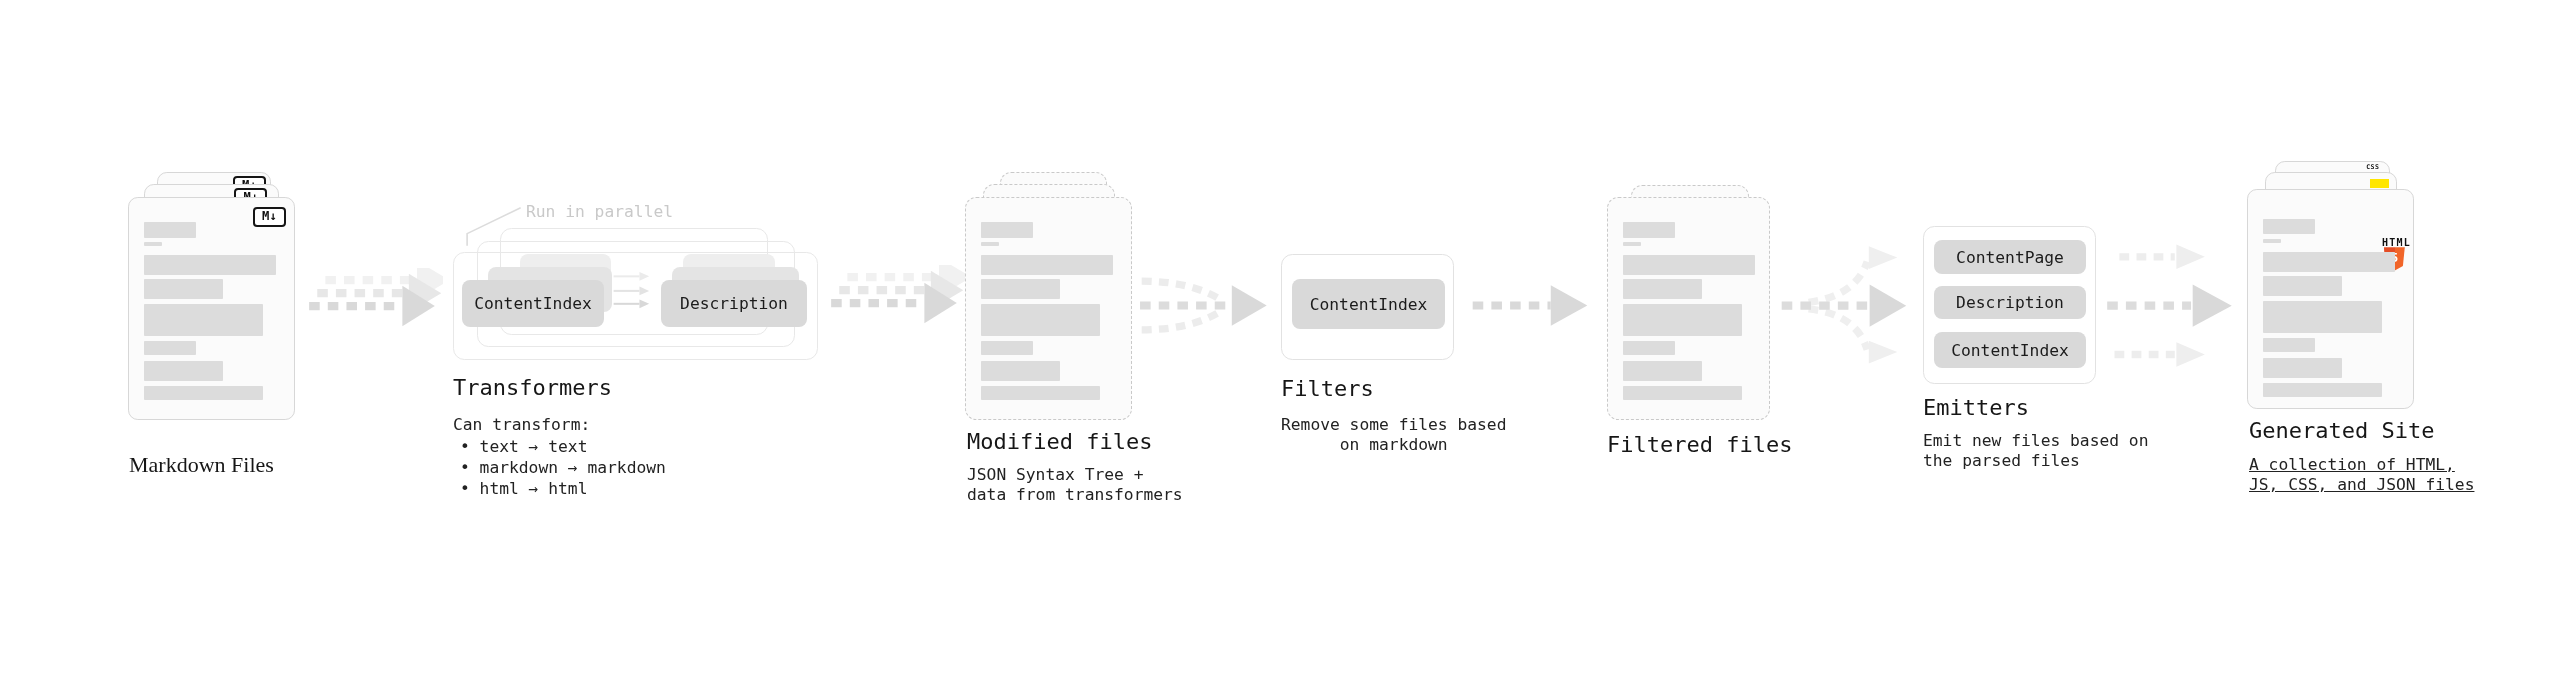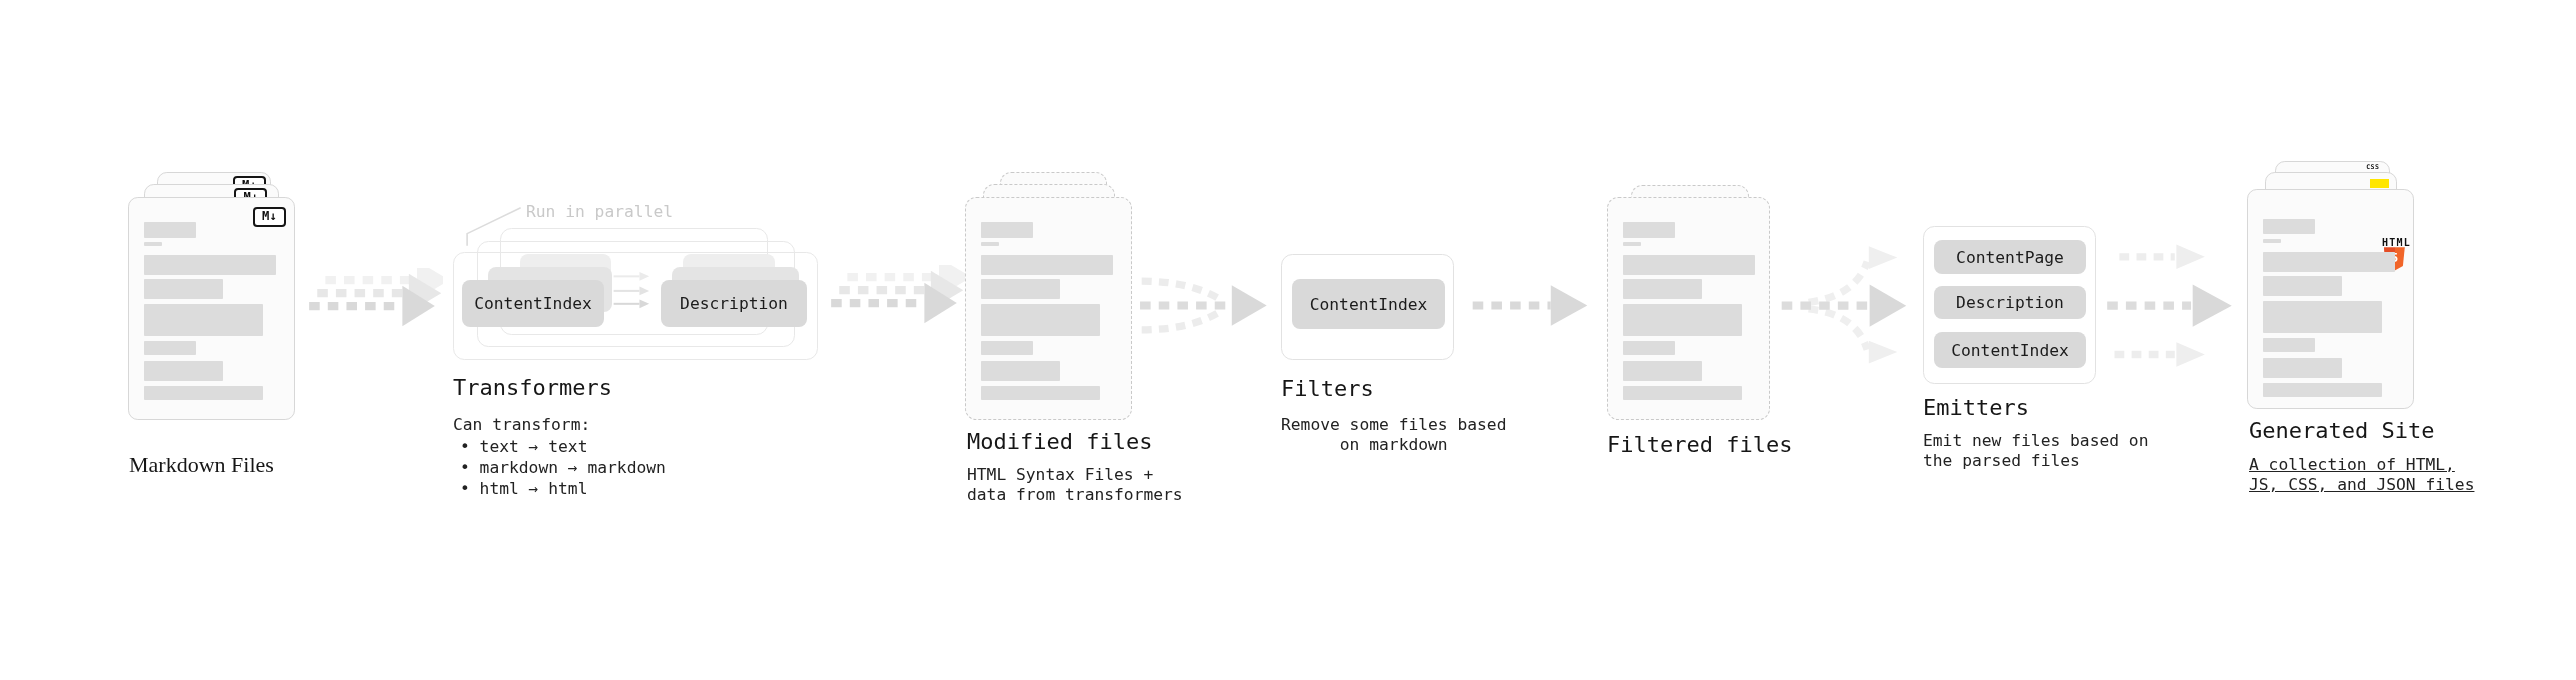--- a/index.html
+++ b/index.html
@@ -133,21 +133,21 @@
       <div class="bar" style="top:44px;width:18px;height:4.1px;"></div>
       <div class="bar" style="top:57px;width:132px;height:19.5px;"></div>
       <div class="bar" style="top:81px;width:79px;height:19.5px;"></div>
       <div class="bar" style="top:106px;width:119px;height:32px;"></div>
       <div class="bar" style="top:143px;width:52px;height:14px;"></div>
       <div class="bar" style="top:163px;width:79px;height:19.5px;"></div>
       <div class="bar" style="top:188px;width:119px;height:14px;"></div>
     </div>
     <div class="title" style="left:967px;top:429px;">Modified files</div>
     <div class="desc" style="left:967px;top:465px;">
-      <div>HTML Syntax Files +</div>
+      <div>JSON Syntax Tree +</div>
       <div>data from transformers</div>
     </div>
   </div>
 
   <svg class="abs" style="left:1136px;top:268px;" width="138" height="75" viewBox="0 0 170 92">
     <path d="M 7 16 Q 66 16 103 38" fill="none" stroke="#ececec" stroke-width="9" stroke-dasharray="12 9"></path>
     <path d="M 7 76 Q 66 76 103 54" fill="none" stroke="#ececec" stroke-width="9" stroke-dasharray="12 9"></path>
     <line x1="5" y1="46" x2="115" y2="46" stroke="#dcdcdc" stroke-width="10" stroke-dasharray="13 10"></line>
     <polygon points="118,21 161,46 118,71" fill="#d9d9d9"></polygon>
   </svg>

